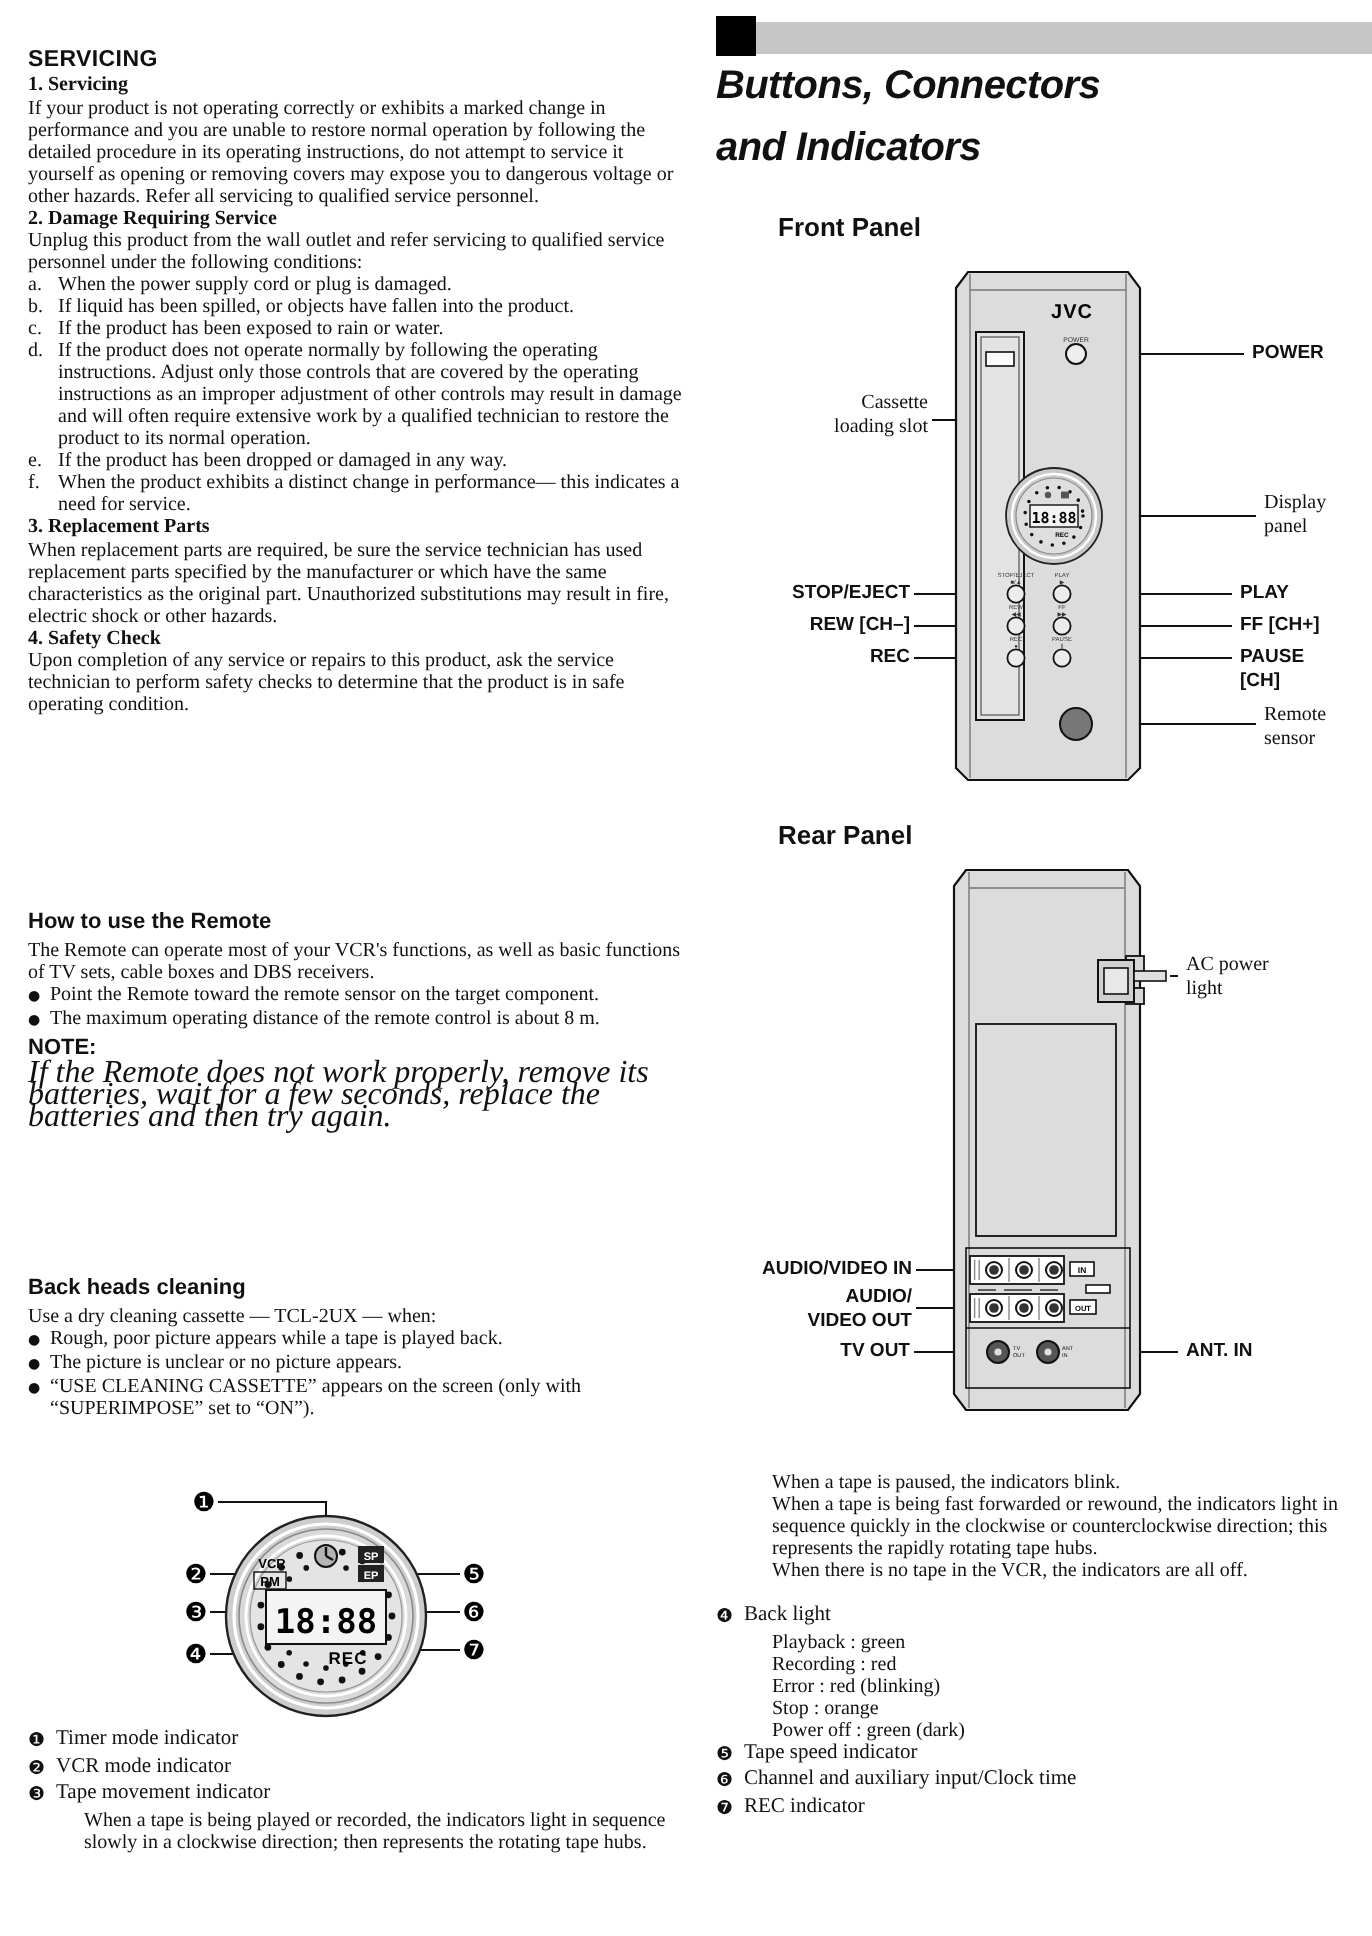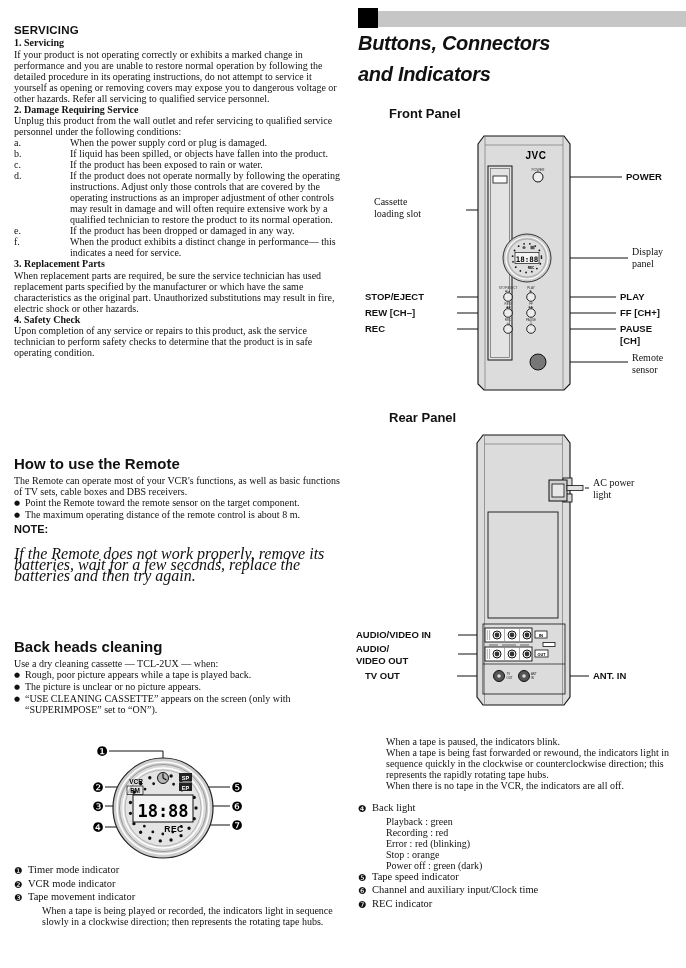--- a/index.html
+++ b/index.html
@@ -1,47 +1,47 @@
 <!DOCTYPE html>
 <html><head>
 <meta charset="utf-8">
 <style>
   html,body{margin:0;padding:0;background:#fff;}
   #page{position:relative;width:686px;height:968px;background:#ffffff;overflow:hidden;
         font-family:"Liberation Serif",serif;color:#111;}
   .sec{position:absolute;left:14px;width:331px;}
   h1.servhead{font-family:"Liberation Sans",sans-serif;font-size:11.5px;font-weight:bold;
         margin:0 0 1px 0;letter-spacing:.2px;}
-  h2.script{font-family:"Liberation Sans",sans-serif;font-size:15px;font-weight:bold;
+  h2.script{font-family:"Liberation Sans",sans-serif;font-size:11px;font-weight:bold;
         margin:0 0 3px 0;}
   p.bh{font-size:10px;font-weight:bold;line-height:11.5px;margin:0;}
   p.b{font-size:10px;line-height:11px;margin:0;}
   .cond{display:flex;font-size:10px;line-height:11px;}
   .cond .cl{width:15px;flex:0 0 15px;}
-  .cond .ct{flex:1;margin-left:41px;}
+  .cond .ct{flex:1;}
   .bullet{display:flex;font-size:10px;line-height:11px;}
   .bullet .dot{width:11px;flex:0 0 11px;font-size:7px;padding-top:1px;font-family:"DejaVu Sans",sans-serif;}
   .bullet .bt{flex:1;}
-  p.noteh{font-family:"Liberation Sans",sans-serif;font-size:11px;font-weight:bold;margin:2px 0 12px 0;line-height:13px;}
+  p.noteh{font-family:"Liberation Sans",sans-serif;font-size:11px;font-weight:bold;margin:2px 0 0 0;line-height:13px;}
   p.notei{font-size:16px;font-style:italic;line-height:11px;margin:0;}
   .numrow{display:flex;font-size:10.5px;line-height:12.5px;}
   .numrow .nb{width:14px;flex:0 0 14px;font-family:"DejaVu Sans",sans-serif;font-size:9.5px;padding-top:1px;}
   .numrow .nt{flex:1;}
   .numdetail{font-size:10px;line-height:11px;margin:0 0 0 28px;}
   
   .abs{position:absolute;}
   .blacksq{position:absolute;left:358px;top:8px;width:20px;height:20px;background:#000;}
   .graybar{position:absolute;left:378px;top:11px;width:308px;height:16px;background:#c6c6c6;}
   .bigtitle{position:absolute;left:358px;top:28px;width:320px;
         font-family:"Liberation Sans",sans-serif;font-weight:bold;font-style:italic;
         font-size:20px;line-height:31px;letter-spacing:-.3px;}
   h2.panelhead{font-family:"Liberation Sans",sans-serif;font-size:13px;font-weight:bold;margin:0;padding-left:31px;}
   .diagram{position:absolute;}
   .dlabel{position:absolute;font-size:10px;line-height:12px;}
-  .dlabel.r{}
+  .dlabel.r{text-align:right;}
   .dlabel.bold{font-family:"Liberation Sans",sans-serif;font-weight:bold;font-size:9.5px;line-height:12px;letter-spacing:0;}
   svg text{font-family:"Liberation Sans",sans-serif;}
   svg text.callout{font-family:"DejaVu Sans",sans-serif;}
   svg text.seg{font-family:"DejaVu Sans Mono",monospace;font-weight:bold;}
   .notesblock{position:absolute;left:386px;top:736px;width:286px;}
   .rightnums{position:absolute;left:358px;top:802px;width:320px;}
 </style>
 </head>
 <body>
 

